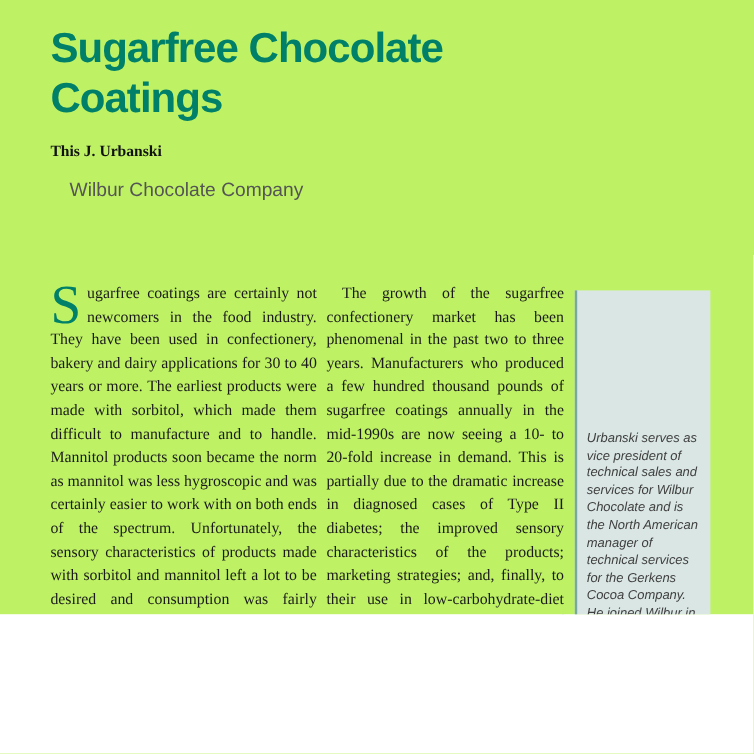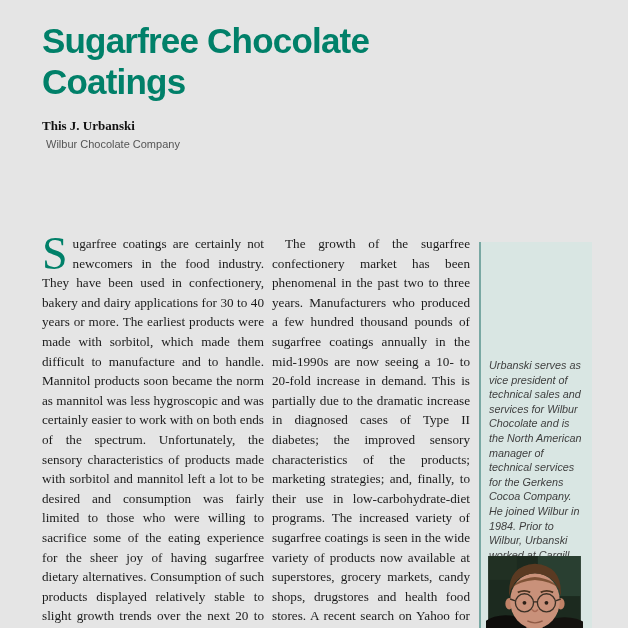--- a/index.html
+++ b/index.html
@@ -1,33 +1,33 @@
 <!DOCTYPE html>
 <html><head>
 <meta charset="utf-8">
 <style>
   html,body{margin:0;padding:0;background:#ffffff;}
   .page{
-    position:relative;width:628px;height:628px;background:#e5e5e5;
+    position:relative;width:628px;height:512px;background:#bef264;
     overflow:hidden;font-family:"Liberation Serif",serif;color:#1b1b1b;
   }
   
   .article-header{position:absolute;left:42px;top:20px;width:440px;}
   .page-title{
     margin:0 0 16px 0;font-family:"Liberation Sans",sans-serif;
     font-weight:bold;font-size:35px;line-height:41px;letter-spacing:-0.8px;
     color:#008069;width:430px;
   }
   .author-name{
     margin:0 0 3px 0;font-family:"Liberation Serif",serif;
     font-weight:bold;font-size:13px;color:#111111;
   }
   .author-affiliation{
-    margin:4px;font-family:"Liberation Sans",sans-serif;
-    font-size:11px;color:#555555;
+    margin:16px;font-family:"Liberation Sans",sans-serif;
+    font-size:16px;color:#555555;
   }
   
   .columns{
     position:absolute;left:42px;top:234px;width:428px;
     display:flex;gap:8px;
   }
   .col{font-size:13.2px;line-height:19.6px;text-align:justify;}
   .col-left{width:222px;}
   .col-right{width:198px;}
   .col p{margin:0;}

